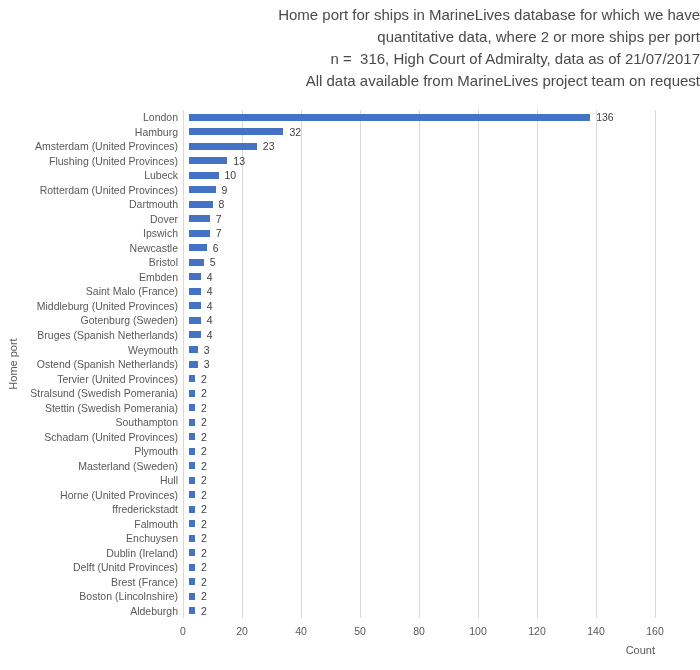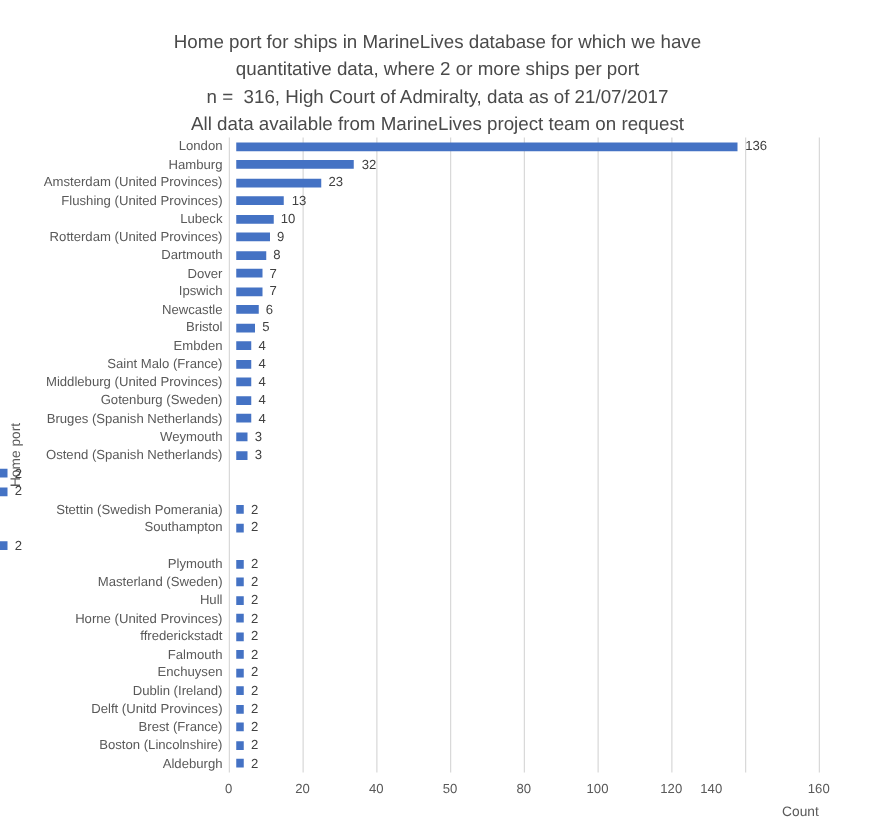--- a/index.html
+++ b/index.html
@@ -9,22 +9,22 @@
     font-family: "Liberation Sans", sans-serif;
   }
   #chart-root {
     position: relative;
     width: 700px;
     height: 670px;
     background: #ffffff;
     overflow: hidden;
   }
   .title-block {
-    padding-top: 23px;
-    text-align: center;
+    padding-top: 4px;
+    text-align: right;
     color: #4a4a4a;
     font-size: 15px;
     line-height: 22px;
   }
   .title-line { white-space: pre-wrap; }
 
   .y-axis-title-wrap {
     position: absolute;
     left: 0;
     top: 110px;
@@ -227,38 +227,41 @@
         <div class="cat-label">Weymouth</div>
         <div class="bar" style="width: 8.85px;"></div>
         <div class="val-label">3</div>
       </div>
       <div class="row">
         <div class="cat-label">Ostend (Spanish Netherlands)</div>
         <div class="bar" style="width: 8.85px;"></div>
         <div class="val-label">3</div>
       </div>
       <div class="row">
-        <div class="bar" style="width: 5.9px;"></div>
-        <div class="val-label">2</div>
-      </div>
-      <div class="row">
+        <div class="cat-label">Tervier (United Provinces)</div>
+        <div class="bar" style="width: 5.9px;"></div>
+        <div class="val-label">2</div>
+      </div>
+      <div class="row">
+        <div class="cat-label">Stralsund (Swedish Pomerania)</div>
         <div class="bar" style="width: 5.9px;"></div>
         <div class="val-label">2</div>
       </div>
       <div class="row">
         <div class="cat-label">Stettin (Swedish Pomerania)</div>
         <div class="bar" style="width: 5.9px;"></div>
         <div class="val-label">2</div>
       </div>
       <div class="row">
         <div class="cat-label">Southampton</div>
         <div class="bar" style="width: 5.9px;"></div>
         <div class="val-label">2</div>
       </div>
       <div class="row">
+        <div class="cat-label">Schadam (United Provinces)</div>
         <div class="bar" style="width: 5.9px;"></div>
         <div class="val-label">2</div>
       </div>
       <div class="row">
         <div class="cat-label">Plymouth</div>
         <div class="bar" style="width: 5.9px;"></div>
         <div class="val-label">2</div>
       </div>
       <div class="row">
         <div class="cat-label">Masterland (Sweden)</div>
@@ -318,19 +321,19 @@
     </div>
 
   <div class="x-ticks">
       <span class="tick" style="left: 183px;">0</span>
       <span class="tick" style="left: 242px;">20</span>
       <span class="tick" style="left: 301px;">40</span>
       <span class="tick" style="left: 360px;">50</span>
       <span class="tick" style="left: 419px;">80</span>
       <span class="tick" style="left: 478px;">100</span>
       <span class="tick" style="left: 537px;">120</span>
-      <span class="tick" style="left: 569px;">140</span>
+      <span class="tick" style="left: 596px;">140</span>
       <span class="tick" style="left: 655px;">160</span>
     </div>
 
   <div class="x-axis-title">Count</div>
 
 </div>
 
 </body></html>

